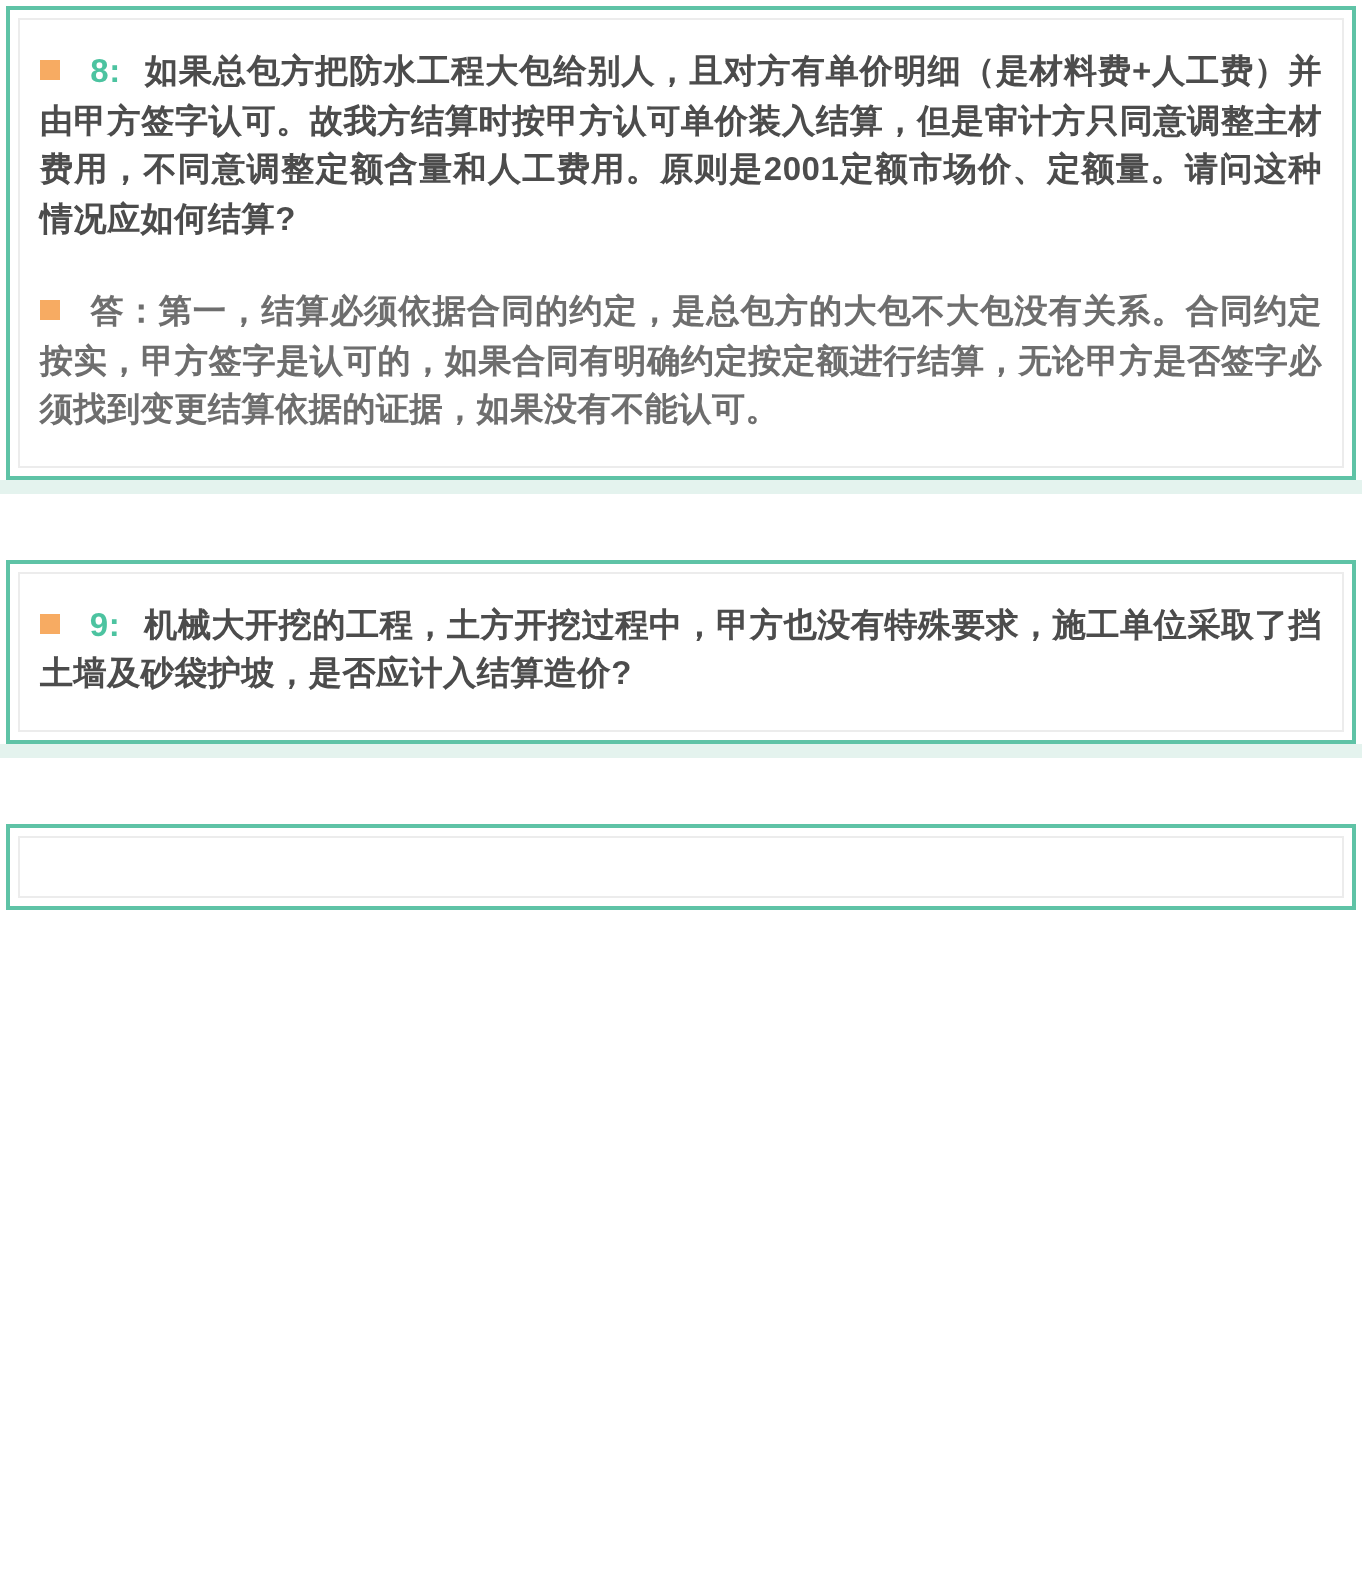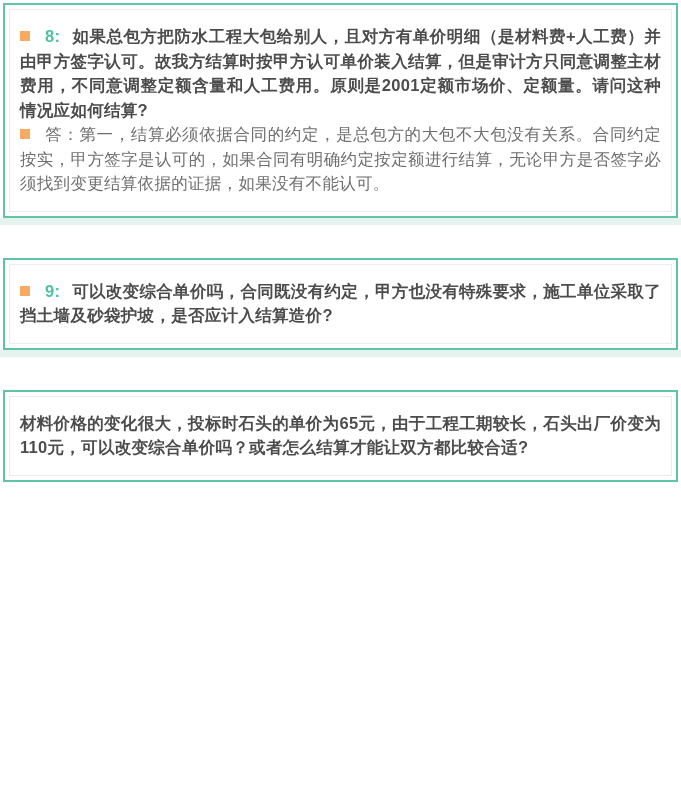--- a/index.html
+++ b/index.html
@@ -25,20 +25,22 @@
     padding: 14px 10px 15px 10px;
   }
   .card-inner p {
     margin: 0;
     font-size: 16.5px;
     line-height: 24.5px;
     text-align: justify;
     letter-spacing: 0.3px;
   }
   .card-inner p + p {
+    margin-top: 22px;
+    font-weight: bold;
   }
   .q {
     color: #4c4c4c;
     font-weight: bold;
   }
   .a {
     color: #6e6e6e;
     font-weight: normal;
   }
   .bullet {
@@ -76,23 +78,22 @@
     </p>
   </div>
 </section>
 <div class="strip"></div>
 
 <section class="qa-card">
   <div class="card-inner">
     <p class="q">
       <span class="bullet"></span>
       <span class="num">9:</span>
-      <span>可以改变综合单价吗，合同既没有约定，甲方也没有特殊要求，施工单位采取了挡土墙及砂袋护坡，是否应计入结算造价?</span>
+      <span>机械大开挖的工程，土方开挖过程中，甲方也没有特殊要求，施工单位采取了挡土墙及砂袋护坡，是否应计入结算造价?</span>
     </p>
   </div>
 </section>
 <div class="strip"></div>
 
 <section class="qa-card">
   <div class="card-inner">
-    <p class="q">材料价格的变化很大，投标时石头的单价为65元，由于工程工期较长，石头出厂价变为110元，可以改变综合单价吗？或者怎么结算才能让双方都比较合适?</p>
   </div>
 </section>
 
 </body></html>

